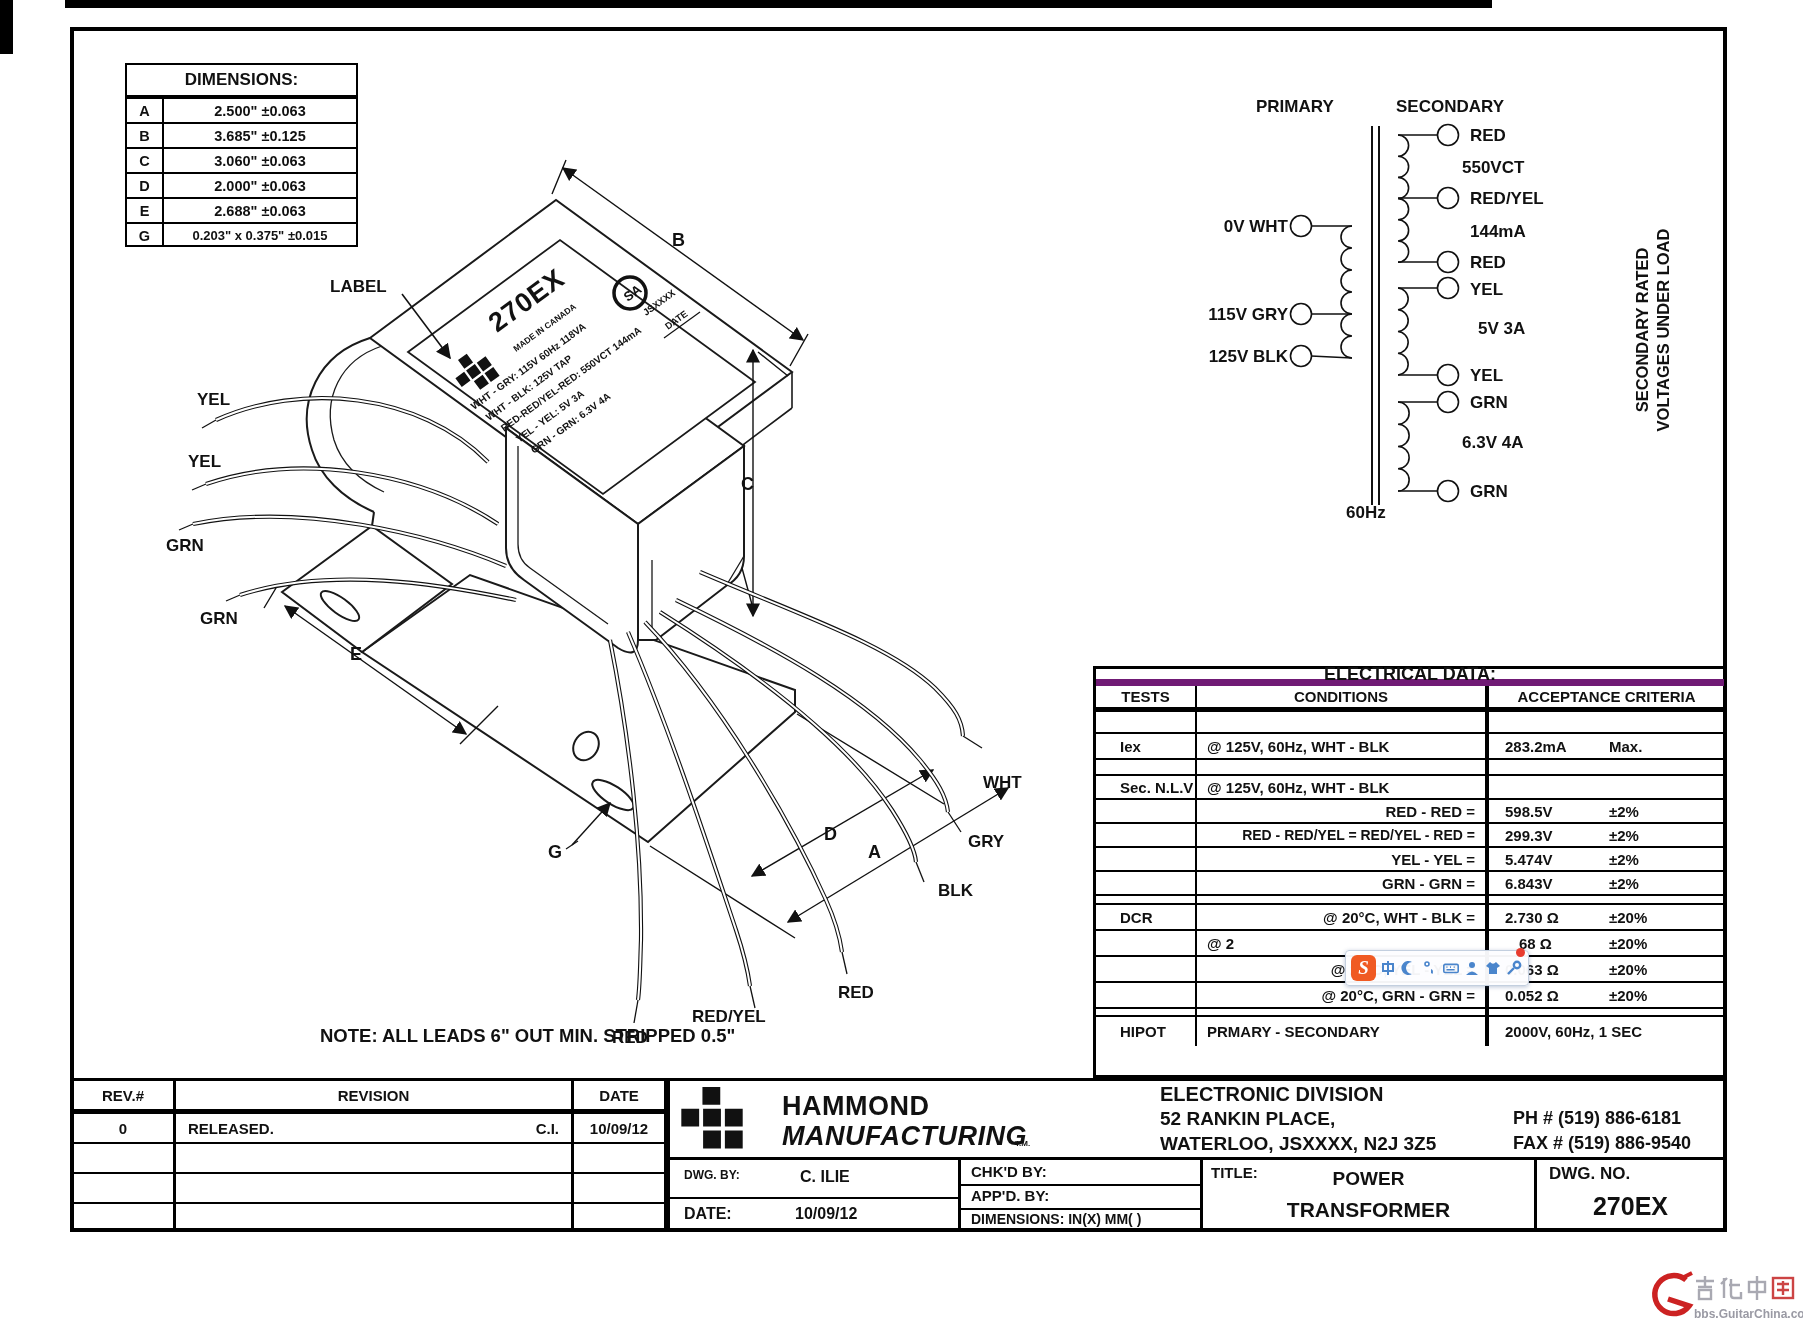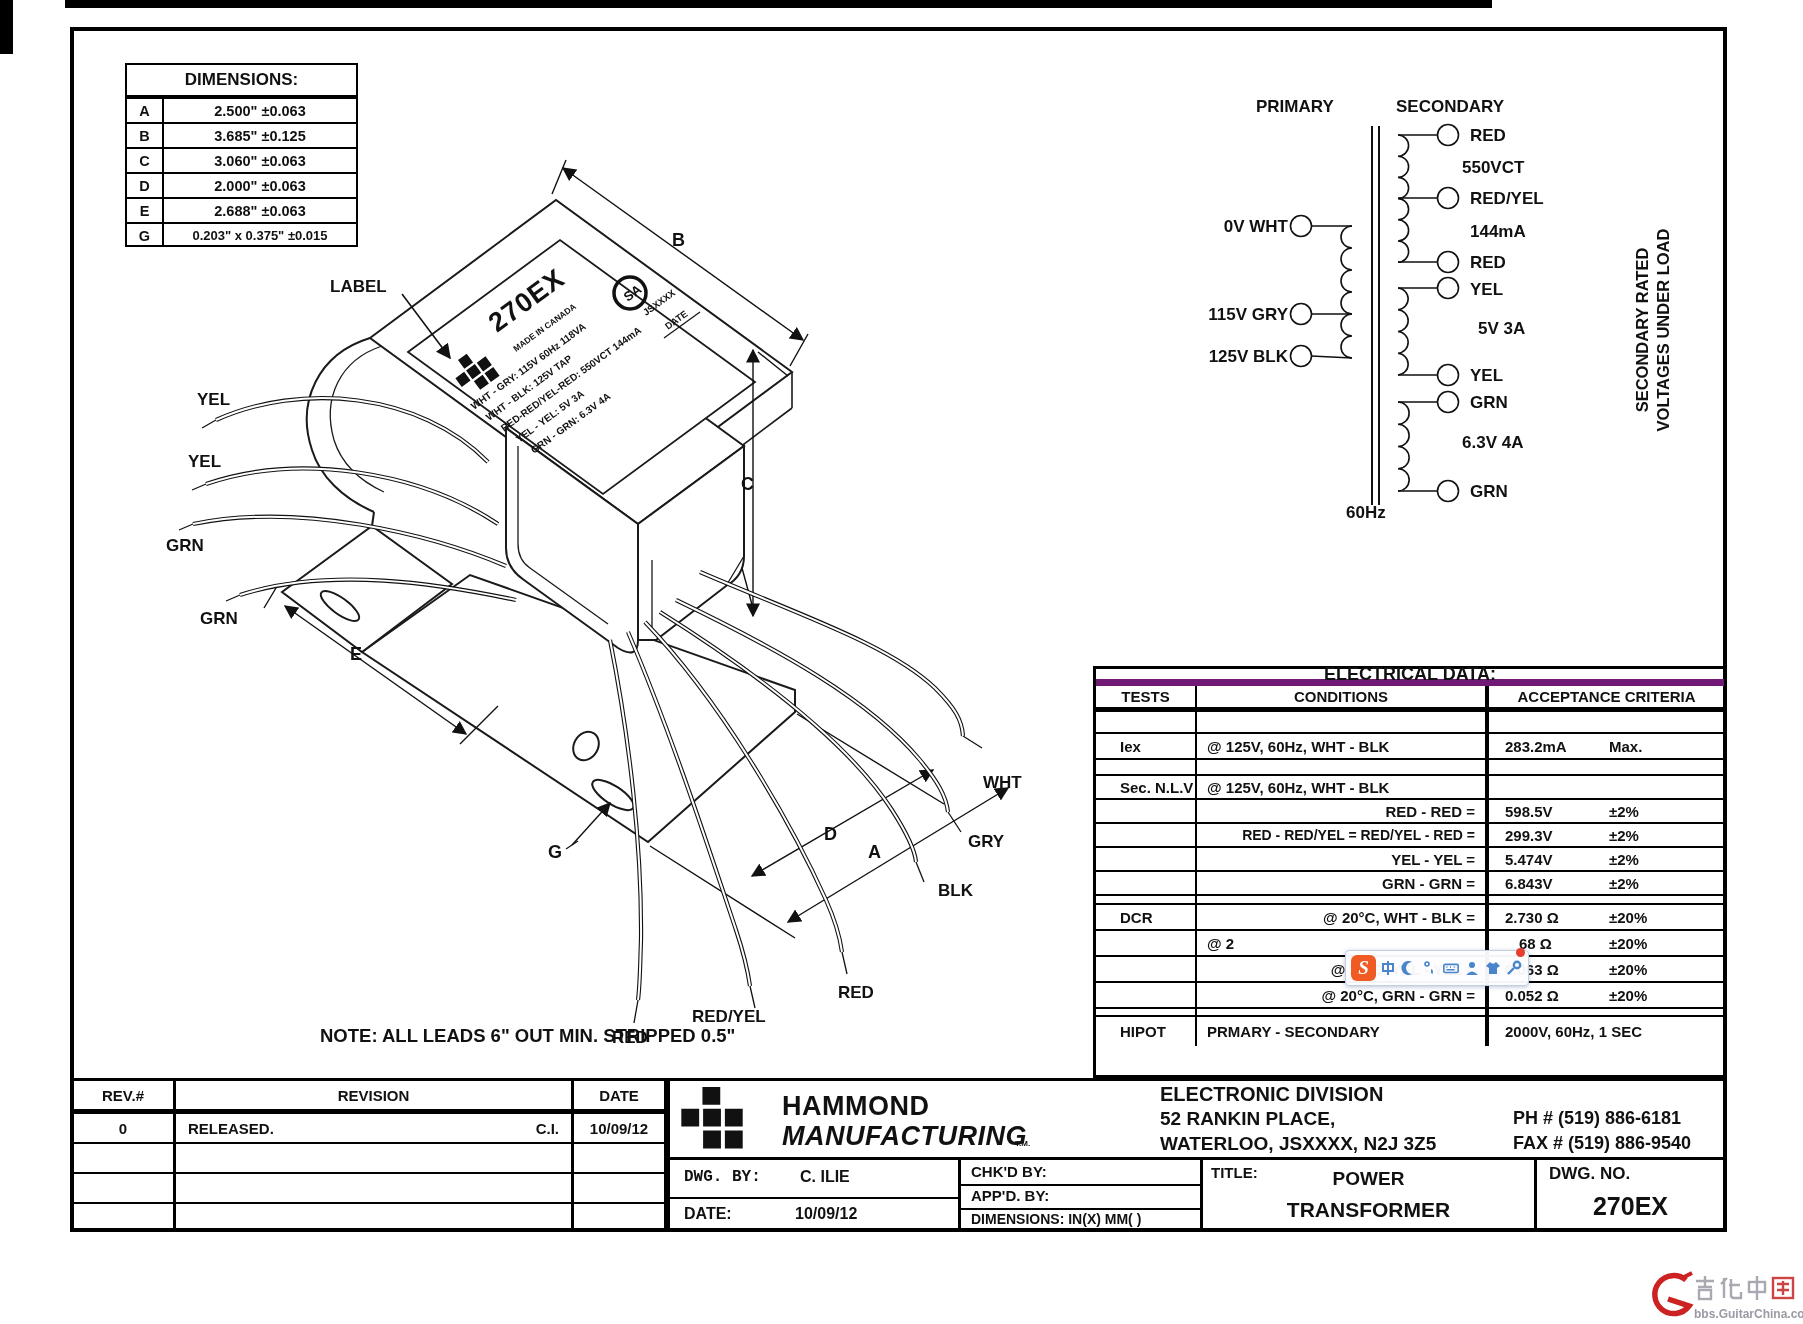--- a/index.html
+++ b/index.html
@@ -535,21 +535,21 @@
     <div class="abs b" style="left:112px;top:40px;font-size:27px;font-style:italic;letter-spacing:.5px;">MANUFACTURING</div>
     <div class="abs b" style="left:345px;top:58px;font-size:8px;">T.M.</div>
     <div class="abs b" style="left:490px;top:2px;font-size:20px;">ELECTRONIC DIVISION</div>
     <div class="abs b" style="left:490px;top:27px;font-size:19px;">52 RANKIN PLACE,</div>
     <div class="abs b" style="left:490px;top:52px;font-size:19px;">WATERLOO, JSXXXX, N2J 3Z5</div>
     <div class="abs b" style="left:843px;top:27px;font-size:18px;">PH   # (519) 886-6181</div>
     <div class="abs b" style="left:843px;top:52px;font-size:18px;">FAX # (519) 886-9540</div>
   </div>
   <div id="tb-lower">
     <div class="tb-c" id="tbc1">
-      <span class="abs lbl" style="left:14px;top:8px;font-size:16px;font-family:Liberation Mono, monospace;">DWG. BY:</span>
+      <span class="abs lbl" style="left:14px;top:8px;font-size:12px;">DWG. BY:</span>
       <span class="abs b" style="left:130px;top:8px;font-size:16px;">C. ILIE</span>
       <div class="hline" style="top:37px;"></div>
       <span class="abs lbl" style="left:14px;top:45px;font-size:16px;">DATE:</span>
       <span class="abs b" style="left:125px;top:45px;font-size:16px;">10/09/12</span>
     </div>
     <div class="tb-c" id="tbc2">
       <span class="abs lbl" style="left:10px;top:3px;font-size:15px;">CHK'D BY:</span>
       <div class="hline" style="top:24px;"></div>
       <span class="abs lbl" style="left:10px;top:27px;font-size:15px;">APP'D. BY:</span>
       <div class="hline" style="top:48px;"></div>

